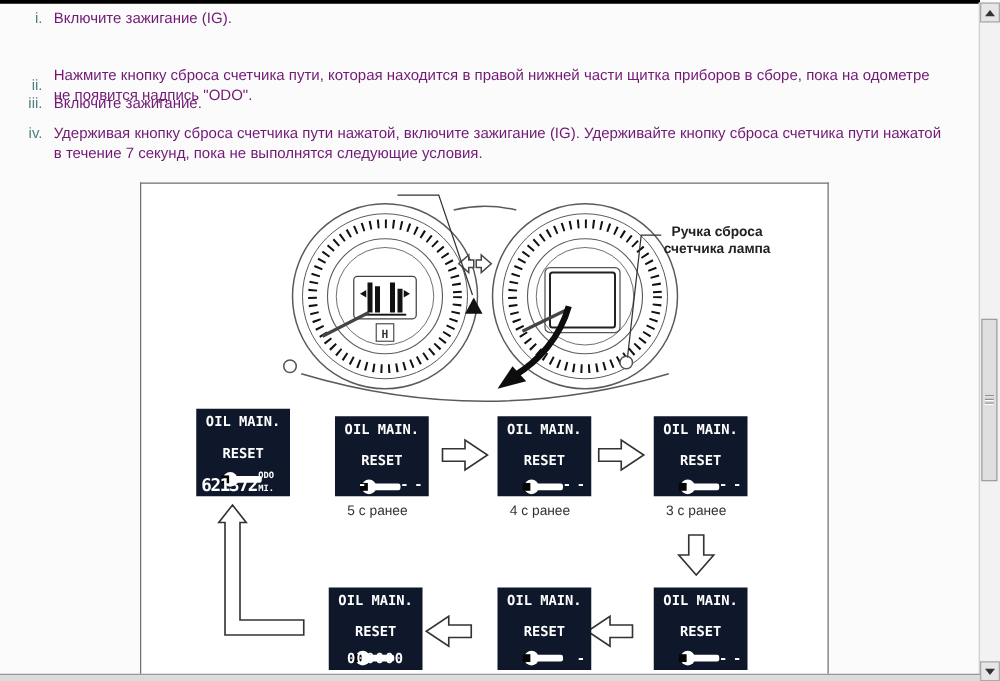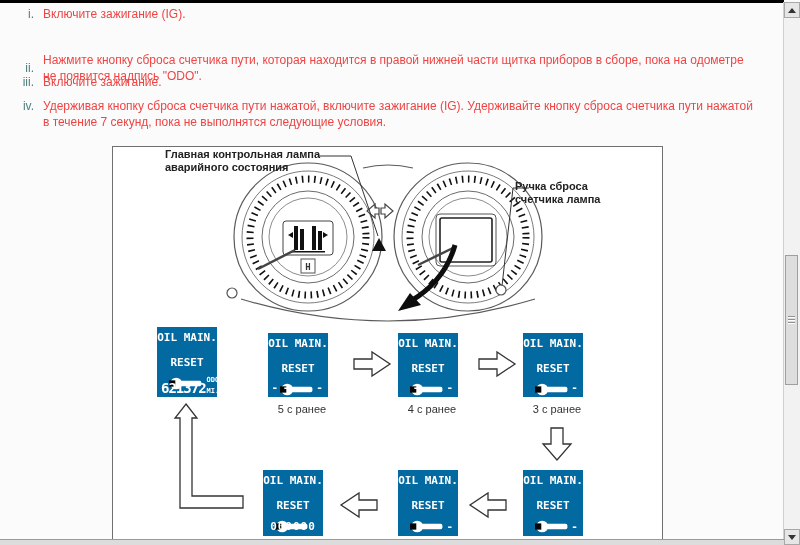--- a/index.html
+++ b/index.html
@@ -10,37 +10,37 @@
     color:#3b3b3b;
   }
   
   .topbar{position:absolute;left:0;top:0;width:784px;height:3px;background:#000;}
   
   .bottombar{position:absolute;left:0;top:539px;width:784px;height:6px;background:#dcdcdc;border-top:1px solid #9a9a9a;}
 
   
   .step{position:absolute;left:8px;display:flex;align-items:flex-start;}
   .step .marker{width:26px;text-align:right;color:#4d7f7f;font-size:12px;line-height:16px;flex:0 0 26px;}
-  .step .txt{margin-left:9px;width:712px;font-size:12px;line-height:16px;color:#ef4444;}
+  .step .txt{margin-left:9px;width:712px;font-size:12px;line-height:16px;color:#701a75;}
   #step-i{top:6px;} #step-ii{top:52px;align-items:center;} #step-iii{top:74px;} #step-iv{top:98px;}
 
   
   .figure-frame{
     position:absolute;left:112px;top:146px;width:549px;height:393px;
     border:1px solid #707070;border-bottom:none;background:#fff;
   }
   .fig-svg{position:absolute;left:0;top:0;width:549px;height:393px;}
 
   .fig-label{position:absolute;font-size:11px;font-weight:bold;color:#222;line-height:13px;}
   #warning-lamp-label{left:52px;top:1px;}
-  #reset-knob-label{left:402px;top:33px;}
+  #reset-knob-label{left:418px;top:33px;text-align:center;}
 
   
   .screen{
-    position:absolute;width:60px;background:#0369a1;color:#fff;
+    position:absolute;width:75px;background:#0f172a;color:#fff;
     font-family:"DejaVu Sans Mono", monospace;text-align:center;
   }
   .scr-l1{font-size:11px;font-weight:bold;letter-spacing:0px;margin-top:4px;white-space:nowrap;}
   .scr-l2{font-size:11px;font-weight:bold;margin-top:12px;}
   .wrench{display:block;margin:7px auto 0 auto;width:36px;height:15px;}
   .scr-bottom{
     position:absolute;right:6px;bottom:3px;font-size:11px;font-weight:bold;
     letter-spacing:-1px;white-space:pre;
   }
   .scr-bottom.center{right:auto;left:0;width:100%;letter-spacing:1px;text-align:center;}
@@ -170,24 +170,20 @@
 
       <polygon points="438,281 450,281 450,297 458,297 444,313 430,297 438,297"></polygon>
 
       <polygon points="393,353 375,353 375,346 357,358 375,370 375,363 393,363"></polygon>
       <polygon points="264,353 246,353 246,346 228,358 246,370 246,363 264,363"></polygon>
 
       <polygon points="73,257 84,271 79,271 79,349 130,349 130,361 67,361 67,271 62,271"></polygon>
     </g>
   </svg>
 
-  <div class="fig-label" id="warning-lamp-label">
-    <div>Главная контрольная лампа</div>
-    <div>аварийного состояния</div>
-  </div>
   <div class="fig-label" id="reset-knob-label">
     <div>Ручка сброса</div>
     <div>счетчика лампа</div>
   </div>
 
   <div class="screen" id="screen-odo">
     <div class="scr-l1">OIL MAIN.</div>
     <div class="scr-l2">RESET</div>
     <svg class="wrench" viewBox="0 0 40 16">
         <use href="#wrench-shape"></use>

